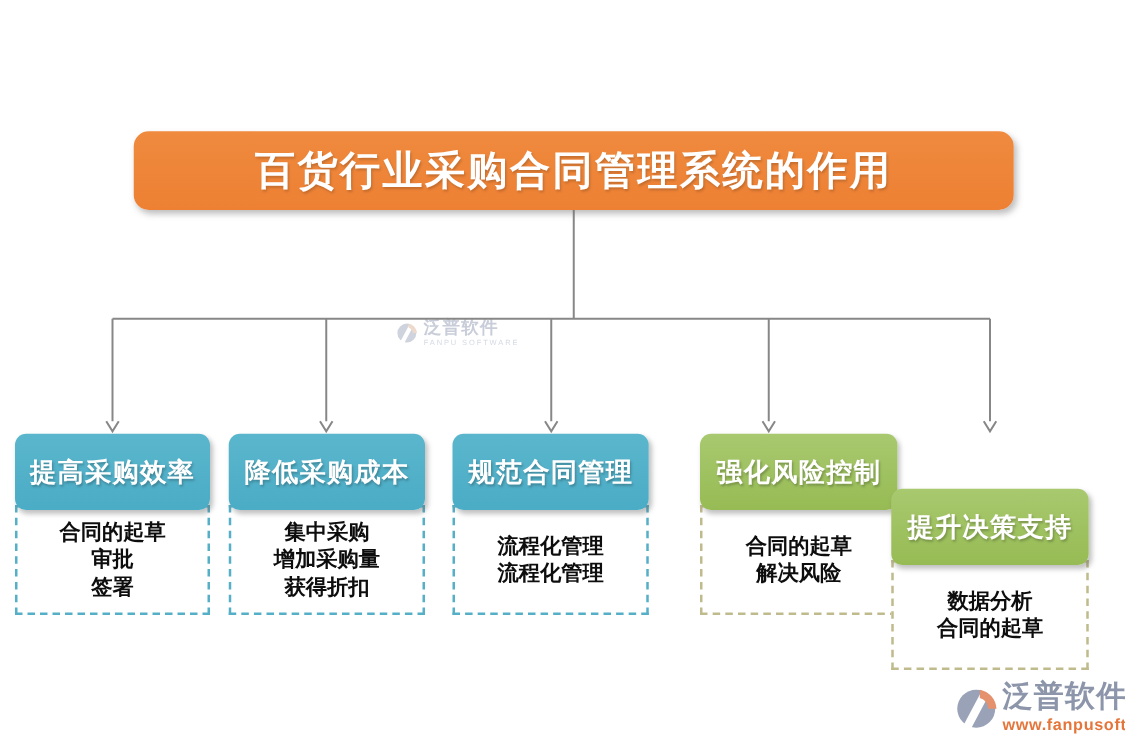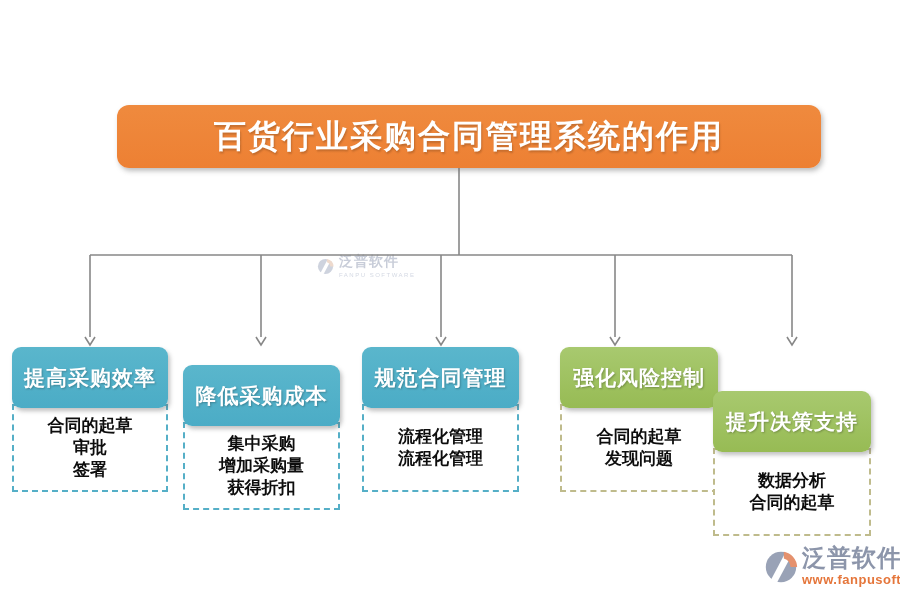--- a/index.html
+++ b/index.html
@@ -1,21 +1,21 @@
 <!DOCTYPE html>
 <html style="--title_bg: #ED8033; --teal: #4BACC6; --teal_border: #55AFC7; --green: #97BB54; --green_border: #BFBB8C; --line_gray: #878787; --url_orange: #E5763B; --logo_slate: #99A2B6; --logo_orange: #E5916D;"><head>
 <meta charset="utf-8">
 <style>
   html,body{margin:0;padding:0;background:#fff;}
   .stage{
     position:relative;width:900px;height:600px;background:#fff;overflow:hidden;
     font-family:"Liberation Sans","DejaVu Sans",sans-serif;
   }
   .title-box{
-    position:absolute;left:117px;top:105px;width:704px;height:63px;
+    position:absolute;left:107px;top:105px;width:704px;height:63px;
     background:linear-gradient(180deg,#ef8a3e,var(--title_bg,#ED8033));
     border-radius:12px;color:#fff;font-weight:bold;font-size:32px;letter-spacing:2px;
     display:flex;align-items:center;justify-content:center;
     box-shadow:2px 3px 5px rgba(110,110,110,.45);
     text-shadow:1px 2px 2px rgba(0,0,0,.18);
     z-index:3;
   }
   svg.connectors{position:absolute;left:0;top:0;width:900px;height:600px;z-index:1;}
   .branch{position:absolute;top:347px;z-index:2;}
   .branch .hdr{
@@ -29,21 +29,21 @@
     position:relative;z-index:1;margin-top:-4px;height:88px;background:#fff;
     border:2px dashed #999;box-sizing:border-box;
     display:flex;flex-direction:column;justify-content:center;align-items:center;
     font-size:17px;font-weight:bold;color:#0d0d0d;line-height:22px;white-space:nowrap;
   }
   .branch.teal  .hdr{background:linear-gradient(180deg,#5ab6cc,var(--teal,#4BACC6));}
   .branch.teal  .body{border-color:var(--teal_border,#55AFC7);}
   .branch.green .hdr{background:linear-gradient(180deg,#a8c96f,var(--green,#97BB54));}
   .branch.green .body{border-color:var(--green_border,#BFBB8C);}
   .b1{left:12px;width:156px;}
-  .b2{left:183px;width:157px;margin-top:18px;}
+  .b2{left:183px;width:157px;}
   .b3{left:362px;width:157px;}
   .b4{left:560px;width:158px;}
   .b5{left:713px;width:158px;margin-top:44px;}
   .watermark{
     position:absolute;left:316px;top:253px;display:flex;align-items:center;gap:4px;
     z-index:0;opacity:.95;
   }
   .watermark .wm-name{font-size:14px;font-weight:bold;color:#c6cbd7;letter-spacing:1px;}
   .watermark .wm-sub{font-size:6px;color:#d2d7e2;letter-spacing:1.5px;margin-top:1px;}
   .footer-logo{position:absolute;left:762px;top:545px;display:flex;align-items:flex-start;gap:2px;z-index:3;}
@@ -107,21 +107,21 @@
     <div class="body">
       <div>流程化管理</div>
       <div>流程化管理</div>
     </div>
   </div>
 
   <div class="branch green b4">
     <div class="hdr">强化风险控制</div>
     <div class="body">
       <div>合同的起草</div>
-      <div>发现问题</div>
+      <div>解决风险</div>
     </div>
   </div>
 
   <div class="branch green b5">
     <div class="hdr">提升决策支持</div>
     <div class="body">
       <div>数据分析</div>
       <div>合同的起草</div>
     </div>
   </div>

